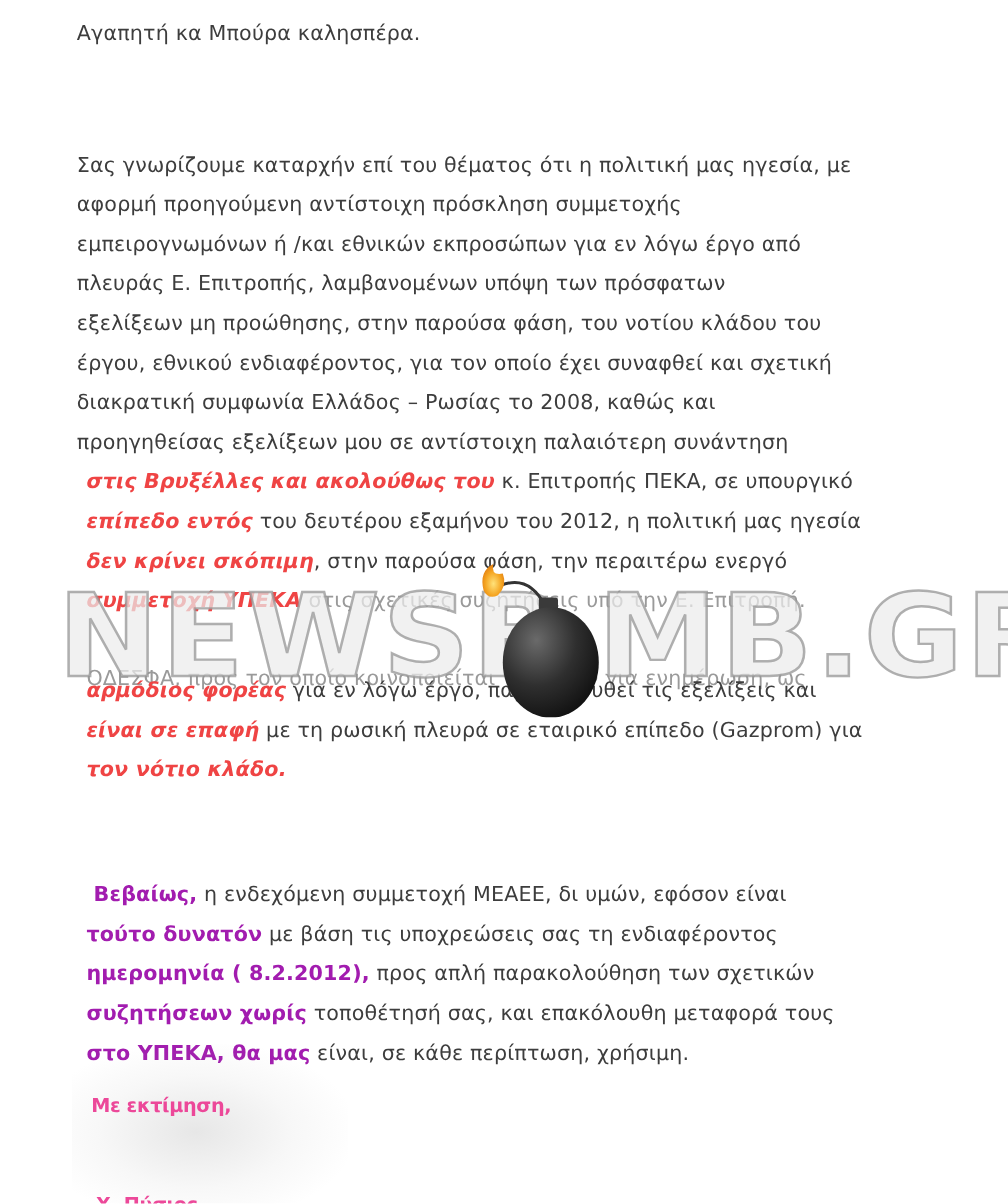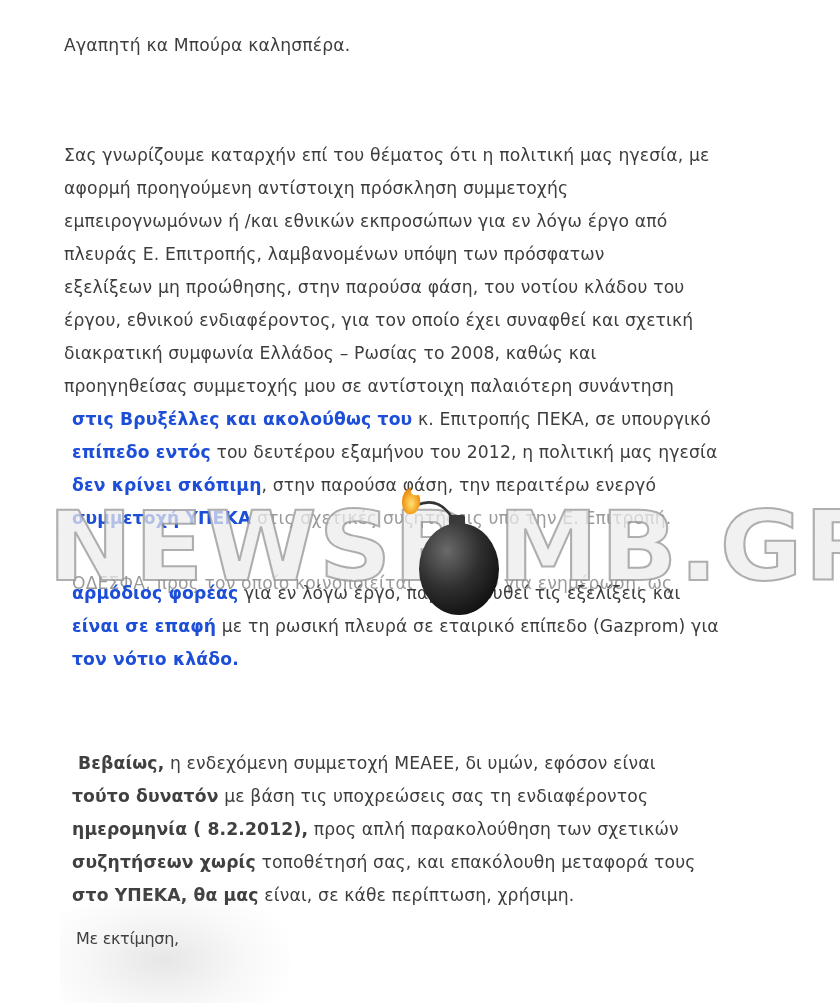--- a/index.html
+++ b/index.html
@@ -1,28 +1,28 @@
 <!DOCTYPE html>
 <html><head>
 <meta charset="utf-8">
 <style>
   html, body { margin: 0; padding: 0; }
   body {
     width: 840px; height: 1003px; background: #ffffff; position: relative; overflow: hidden;
     font-family: "DejaVu Sans", "Liberation Sans", sans-serif; color: #3a3a3a;
   }
-  .page { position: absolute; left: 0; top: 17px; width: 840px; height: 715px; }
+  .page { position: absolute; left: 0; top: 0; width: 840px; height: 715px; }
   .line {
     position: absolute; left: 0; white-space: nowrap;
     font-size: 17.2px; letter-spacing: 0.15px; color: #3d3d3d;
   }
-  .b { font-weight: bold; color: #1d4ed8; }
+  .b { font-weight: bold; color: #ef4444; font-style: italic; }
   .it { }
-  .bold-dark { font-weight: bold; color: #404040; }
-  .sig { font-weight: normal; color: #404040; font-size: 16px; letter-spacing: -0.3px; }
+  .bold-dark { font-weight: bold; color: #a21caf; }
+  .sig { font-weight: bold; color: #ec4899; font-size: 16px; letter-spacing: -0.3px; }
   .speckle {
     position: absolute; left: 60px; top: 870px; width: 230px; height: 133px;
     background: radial-gradient(ellipse at 45% 55%, rgba(120,120,120,0.18) 0%, rgba(160,160,160,0.08) 45%, rgba(255,255,255,0) 75%);
   }
   .watermark {
     position: absolute; left: 48px; top: 480px; height: 100px; width: 780px;
     pointer-events: none;
   }
   .wm-text {
     position: absolute; top: 0; font-family: "DejaVu Sans", sans-serif; font-weight: bold;
@@ -45,21 +45,21 @@
 
   <div>
     <div class="line" style="left:64px; top:128px;">Σας γνωρίζουμε καταρχήν επί του θέματος ότι η πολιτική μας ηγεσία, με</div>
     <div class="line" style="left:64px; top:161px;">αφορμή προηγούμενη αντίστοιχη πρόσκληση συμμετοχής</div>
     <div class="line" style="left:64px; top:194px;">εμπειρογνωμόνων ή /και  εθνικών εκπροσώπων για εν λόγω έργο από</div>
     <div class="line" style="left:64px; top:227px;">πλευράς Ε. Επιτροπής, λαμβανομένων υπόψη των πρόσφατων</div>
     <div class="line" style="left:64px; top:260px;">εξελίξεων μη προώθησης, στην παρούσα φάση, του νοτίου κλάδου του</div>
     <div class="line" style="left:64px; top:293px;">έργου, εθνικού ενδιαφέροντος, για τον οποίο έχει συναφθεί και σχετική</div>
     <div class="line" style="left:64px; top:326px;">διακρατική συμφωνία Ελλάδος – Ρωσίας το 2008, καθώς και</div>
     <div class="line" style="left:64px; top:359px;">
-      <span>προηγηθείσας συμμετοχής μου σε </span><span class="it">αντίστοιχη παλαιότερη συνάντηση</span>
+      <span>προηγηθείσας εξελίξεων μου σε </span><span class="it">αντίστοιχη παλαιότερη συνάντηση</span>
     </div>
     <div class="line" style="left:72px; top:392px;">
       <span class="b">στις Βρυξέλλες και ακολούθως του</span><span> κ. Επιτροπής ΠΕΚΑ, </span><span class="it">σε υπουργικό</span>
     </div>
     <div class="line" style="left:72px; top:425px;">
       <span class="b">επίπεδο εντός</span><span> του δευτέρου εξαμήνου του 2012, η πολιτική μας ηγεσία</span>
     </div>
     <div class="line" style="left:72px; top:458px;">
       <span class="b">δεν κρίνει σκόπιμη</span><span>, στην παρούσα φάση, την περαιτέρω ενεργό</span>
     </div>

